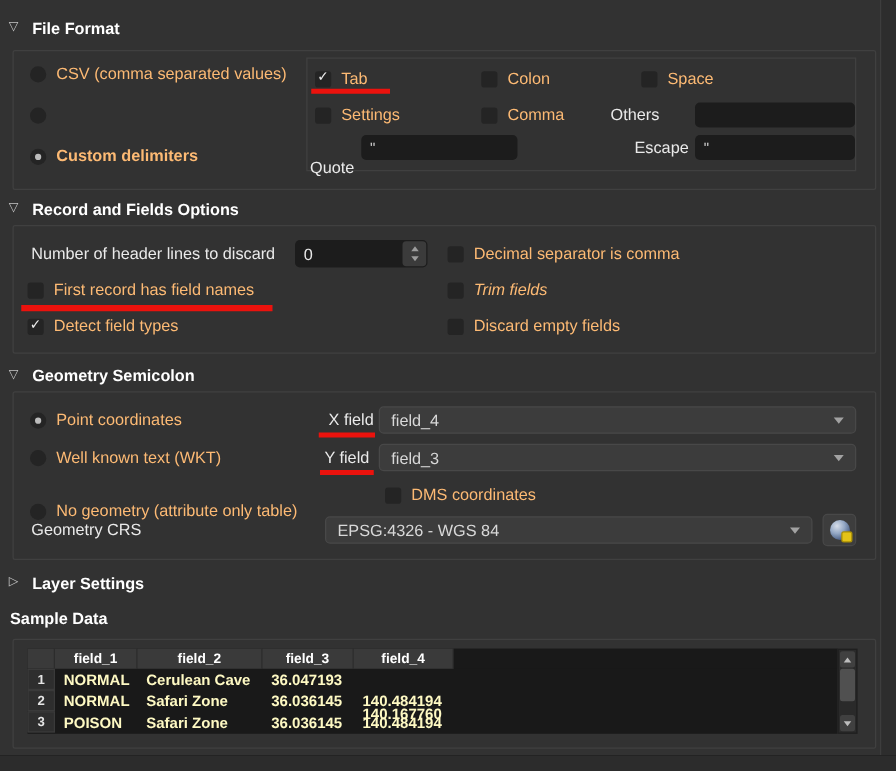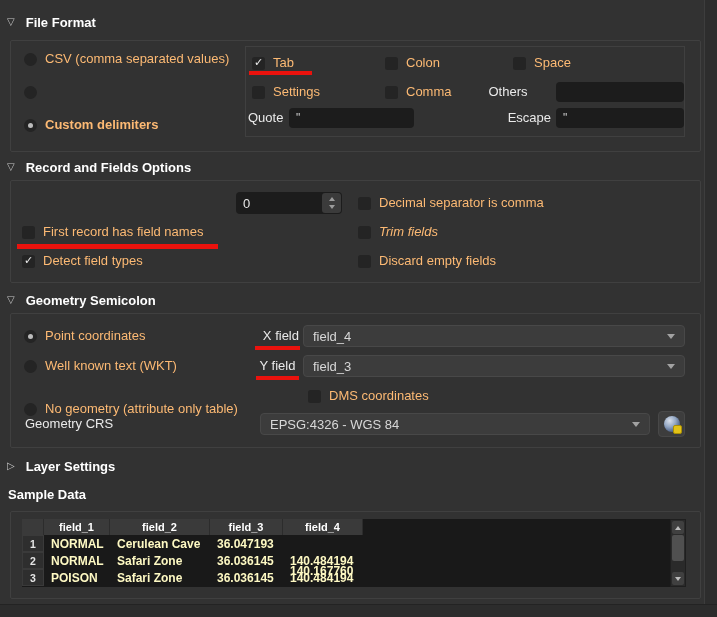--- a/index.html
+++ b/index.html
@@ -110,36 +110,37 @@
   <div class="row" style="left:385px;top:85px;">
     <span class="checkbox"></span>
     <span class="lbl">Comma</span>
   </div>
 
   <span class="lbl-abs" style="left:485px;top:85px;width:46px;text-align:center;">Others</span>
   <div class="field" style="left:556px;top:82px;width:128px;height:20px;">
       <span></span>
     </div>
 
-  <span class="lbl-abs" style="left:248px;top:111px;">Quote</span>
+  <span class="lbl-abs" style="left:248px;top:127px;">Quote</span>
   <div class="field" style="left:289px;top:108px;width:125px;height:20px;">
       <span>"</span>
     </div>
 
   <span class="lbl-abs" style="left:507px;top:111px;width:44px;text-align:right;">Escape</span>
   <div class="field" style="left:556px;top:108px;width:128px;height:20px;">
       <span>"</span>
     </div>
 
   <div class="section-h" style="left:7px;top:159px;">
     <span class="arrow-glyph">▽</span>
     <span>Record and Fields Options</span>
   </div>
   <div class="groupbox" style="left:10px;top:180px;width:689px;height:101px;"></div>
 
+  <span class="lbl-abs" style="left:25px;top:196px;">Number of header lines to discard</span>
   <div class="spin" style="left:236px;top:192px;width:106px;height:22px;">
     <span class="spin-val">0</span>
     <span class="spin-btns">
       <span class="tri-up"></span>
       <span class="tri-down"></span>
     </span>
   </div>
   <div class="row" style="left:358px;top:196px;">
     <span class="checkbox"></span>
     <span class="lbl">Decimal separator is comma</span>

